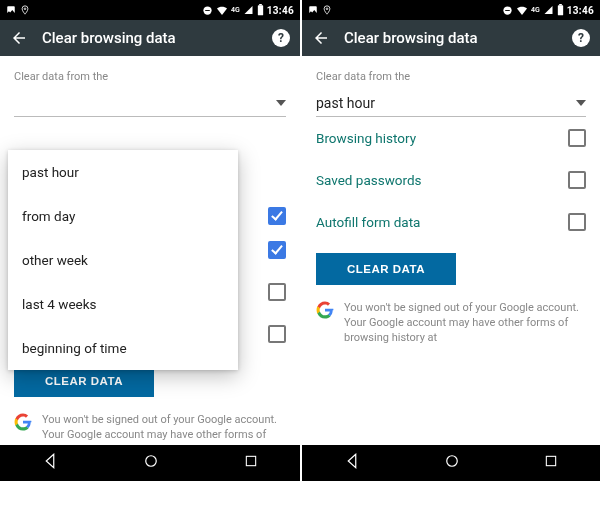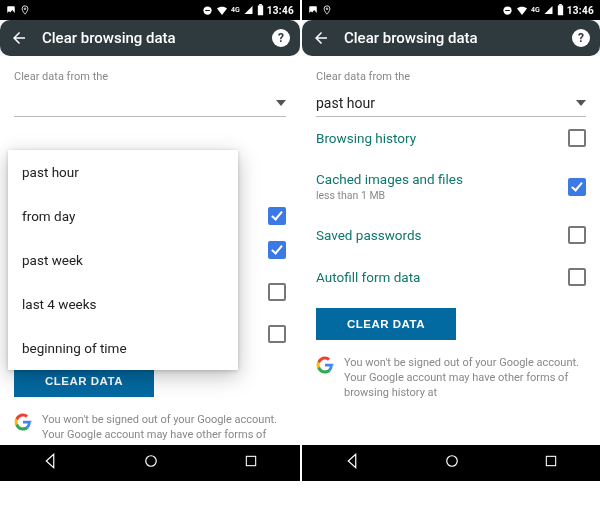--- a/index.html
+++ b/index.html
@@ -9,21 +9,21 @@
   .screen + .screen { border-left: 2px solid #fff; }
 
   
   .statusbar { height: 20px; background: #000; color: #fff; display: flex; align-items: center; justify-content: space-between; padding: 0 6px; font-size: 10px; }
   .sb-left, .sb-right { display: flex; align-items: center; gap: 4px; }
   .sb-right { gap: 3px; }
   .ic { display: inline-flex; align-items: center; justify-content: center; }
   .clock { font-weight: 700; letter-spacing: 0.3px; }
 
   
-  .appbar { height: 36px; background: #2f3a3f; color: #fff; display: flex; align-items: center; padding: 0 10px; gap: 14px; border-radius: 10px; }
+  .appbar { height: 36px; background: #2f3a3f; color: #fff; display: flex; align-items: center; padding: 0 10px; gap: 14px; }
   .appbar .title { flex: 1; font-size: 15px; font-weight: 500; }
   .help { width: 18px; height: 18px; border-radius: 50%; background: #fff; color: #2f3a3f; font-size: 12px; font-weight: 700; display: flex; align-items: center; justify-content: center; }
 
   
   .content { position: relative; background: #fff; height: calc(525px - 20px - 36px - 36px); overflow: hidden; }
   .section-label { font-size: 11px; color: #888; padding: 14px 14px 6px; }
   .dropdown { margin: 0 14px; border-bottom: 1px solid #bbb; height: 28px; display: flex; align-items: center; justify-content: space-between; }
   .dropdown .val { font-size: 14px; color: #222; }
   .dropdown .caret { color: #666; }
 
@@ -158,21 +158,21 @@
               <path fill="#34A853" d="M24 46.5c6.1 0 11.2-2 14.9-5.4l-6.5-5c-1.8 1.2-4.3 2.1-8.4 2.1-6.5 0-11.9-4.5-13.5-10.5L3.7 33C6.9 41 14.8 46.5 24 46.5z"></path>
             </svg>
         </span>
         <div class="txt">You won't be signed out of your Google account. Your Google account may have other forms of browsing history at</div>
       </div>
 
       
       <div class="menu">
         <div class="menu-item">past hour</div>
         <div class="menu-item">from day</div>
-        <div class="menu-item">past week</div>
+        <div class="menu-item">other week</div>
         <div class="menu-item">last 4 weeks</div>
         <div class="menu-item">beginning of time</div>
       </div>
     </div>
 
     <div class="navbar">
       <span class="nav-ic"><svg width="18" height="18" viewBox="0 0 24 24" fill="none" stroke="#fff" stroke-width="1.6">
             <path d="M17 3 7 12l10 9z" fill="none"></path>
           </svg></span>
       <span class="nav-ic"><svg width="18" height="18" viewBox="0 0 24 24" fill="none" stroke="#fff" stroke-width="1.6">
@@ -249,27 +249,20 @@
       </div>
 
       <div class="row">
         <div class="labels">
             <span class="lbl">Browsing history</span>
           </div>
         <div class="cbx"></div>
       </div>
       <div class="row">
         <div class="labels">
-          <span class="lbl">Cached images and files</span>
-          <span class="sub">less than 1 MB</span>
-        </div>
-        <div class="cbx checked"></div>
-      </div>
-      <div class="row">
-        <div class="labels">
             <span class="lbl">Saved passwords</span>
           </div>
         <div class="cbx"></div>
       </div>
       <div class="row">
         <div class="labels">
             <span class="lbl">Autofill form data</span>
           </div>
         <div class="cbx"></div>
       </div>

